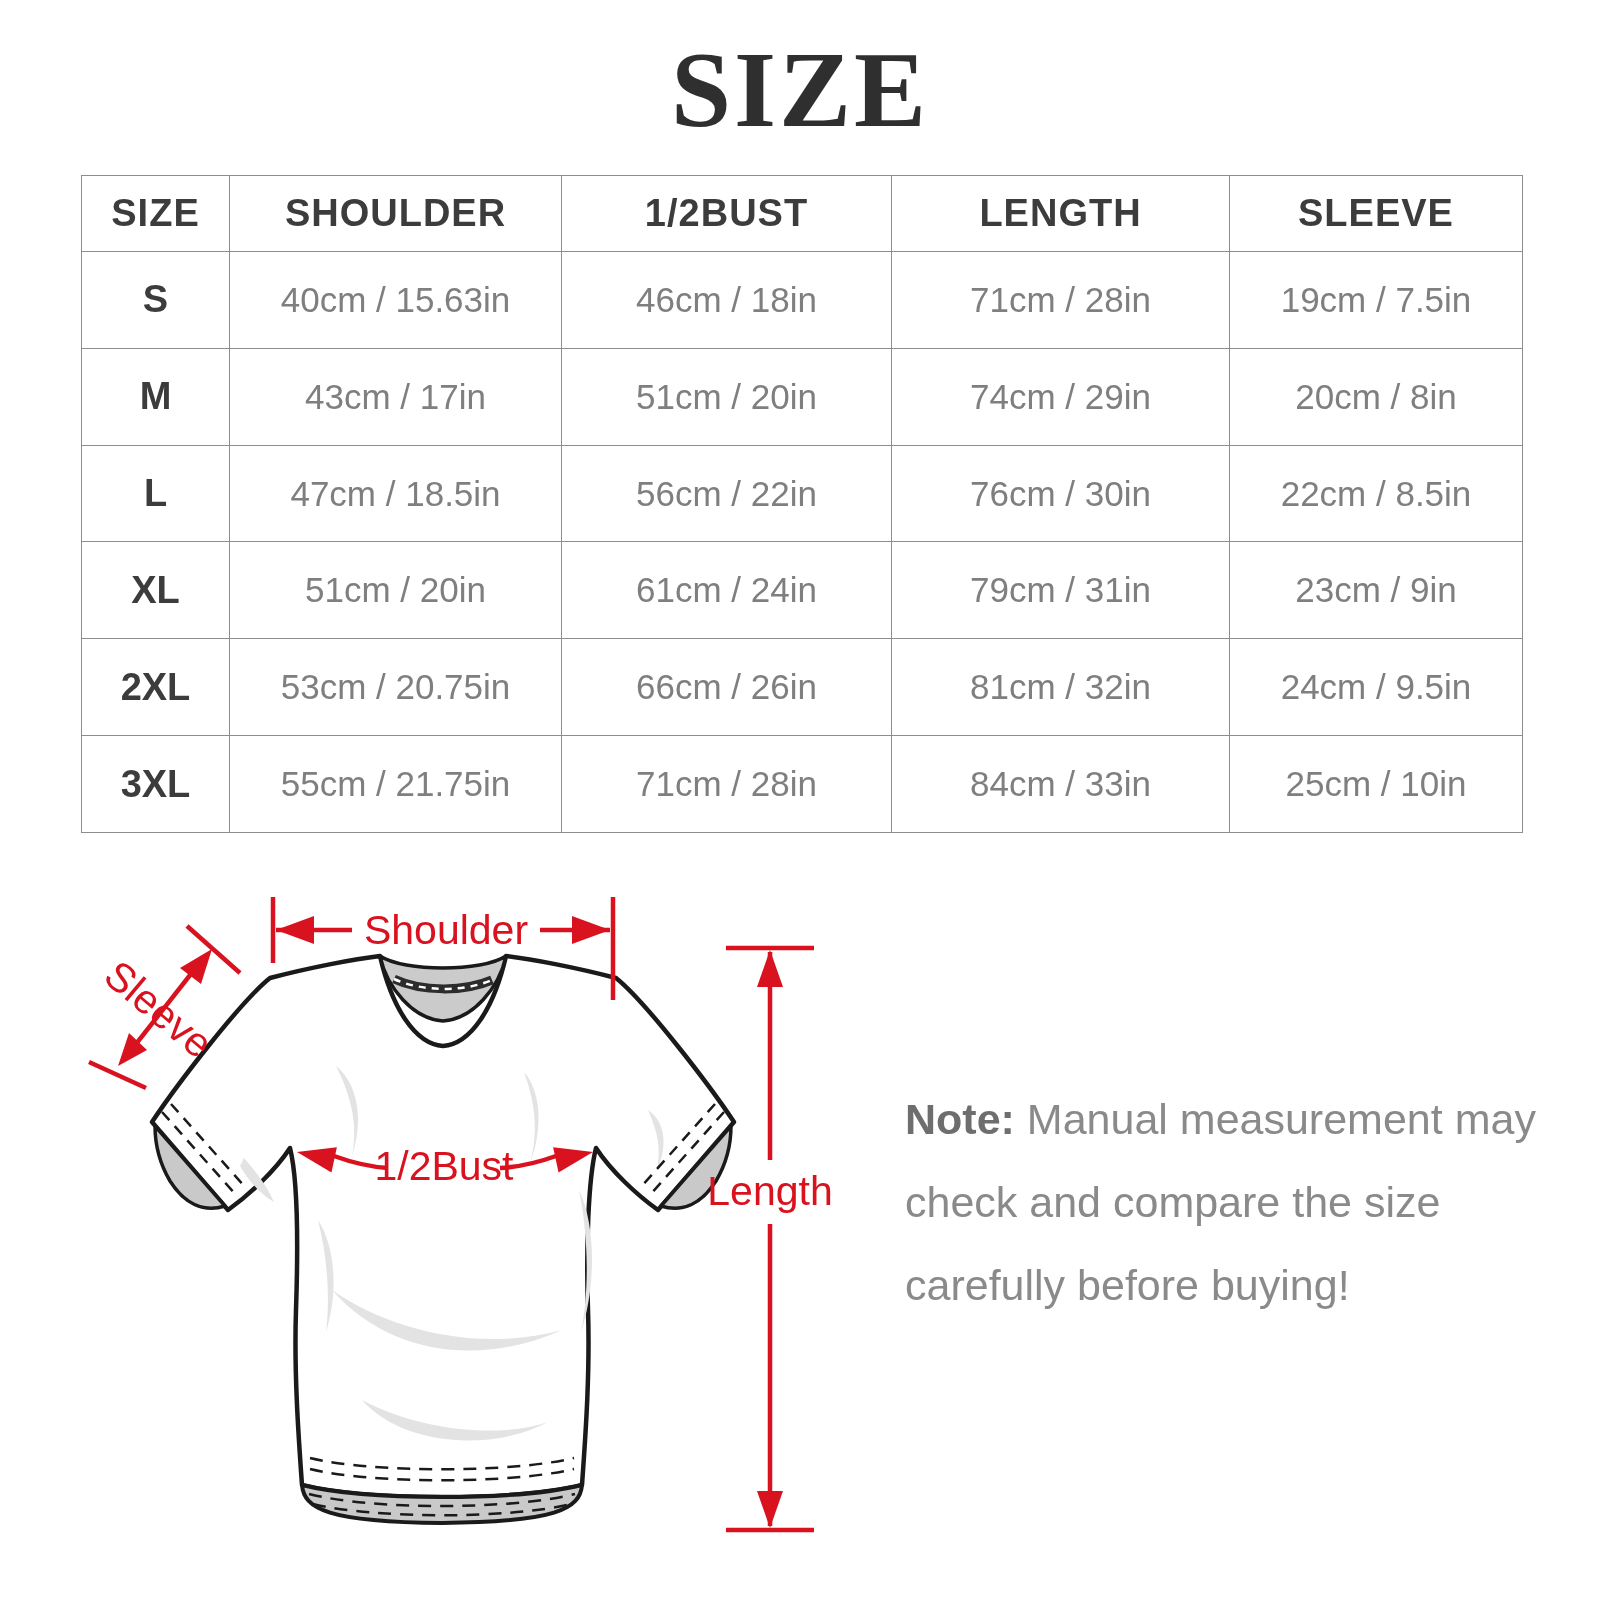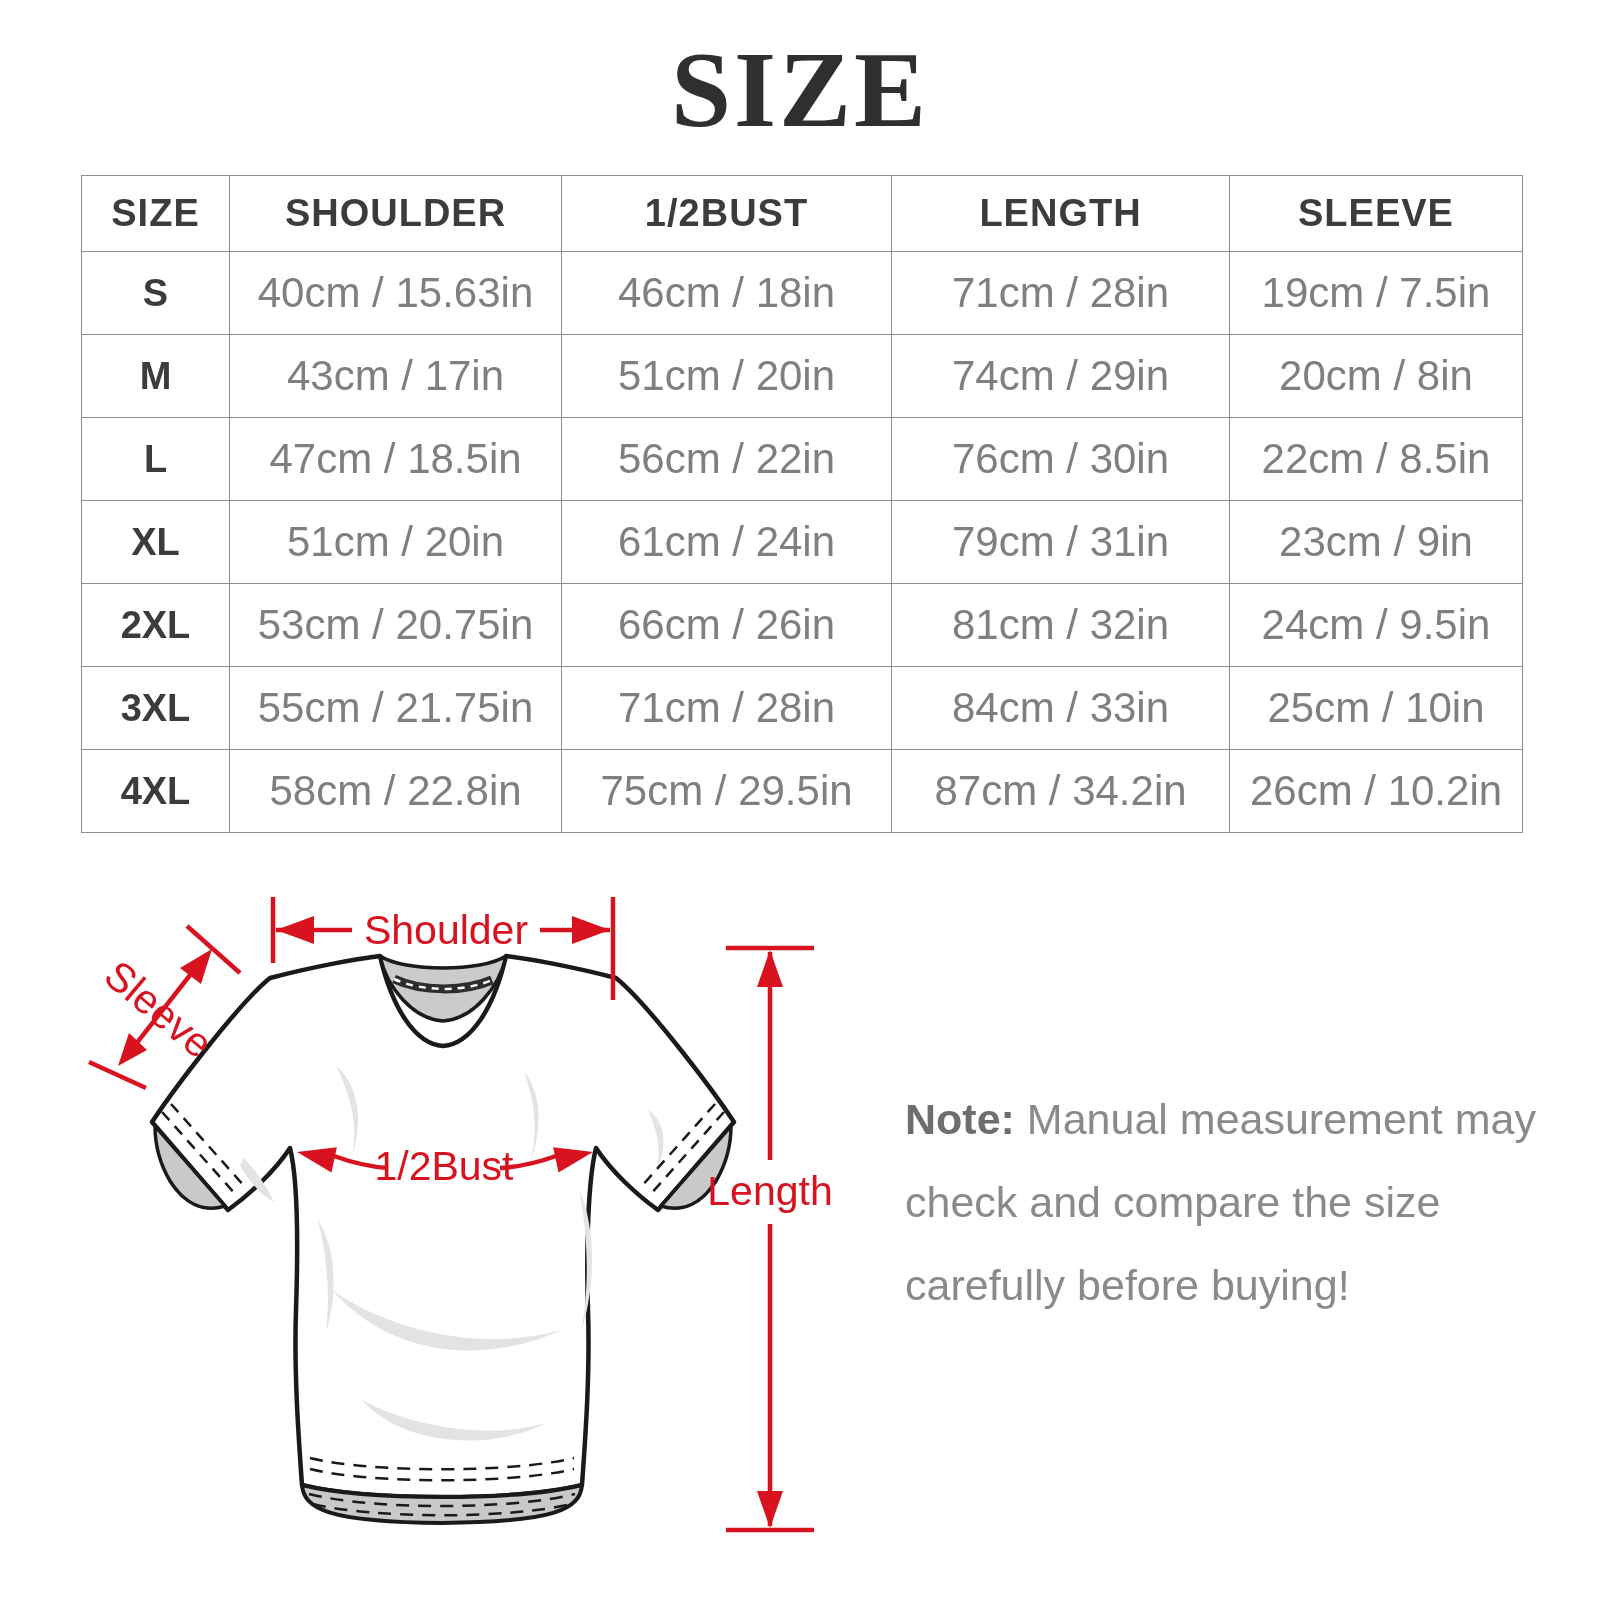--- a/index.html
+++ b/index.html
@@ -52,21 +52,21 @@
     letter-spacing: 1px;
     color: #3c3c3c;
   }
   table.size-table td.size-cell {
     font-weight: bold;
     font-size: 38px;
     color: #3c3c3c;
   }
   table.size-table td.value-cell {
     font-weight: normal;
-    font-size: 42px;
+    font-size: 35px;
     color: #7f7f7f;
   }
 
   .diagram-svg {
     position: absolute;
     left: 0;
     top: 860px;
     width: 1600px;
     height: 740px;
   }
@@ -143,27 +143,20 @@
         <td class="value-cell">66cm / 26in</td>
         <td class="value-cell">81cm / 32in</td>
         <td class="value-cell">24cm / 9.5in</td>
       </tr>
       <tr>
         <td class="size-cell">3XL</td>
         <td class="value-cell">55cm / 21.75in</td>
         <td class="value-cell">71cm / 28in</td>
         <td class="value-cell">84cm / 33in</td>
         <td class="value-cell">25cm / 10in</td>
-      </tr>
-      <tr>
-        <td class="size-cell">4XL</td>
-        <td class="value-cell">58cm / 22.8in</td>
-        <td class="value-cell">75cm / 29.5in</td>
-        <td class="value-cell">87cm / 34.2in</td>
-        <td class="value-cell">26cm / 10.2in</td>
       </tr>
     </tbody>
   </table>
 
   <svg class="diagram-svg" viewBox="0 0 1600 740">
 
     <g>
 
       <path d="M 380,96
            C 354,99 308,108 270,118

